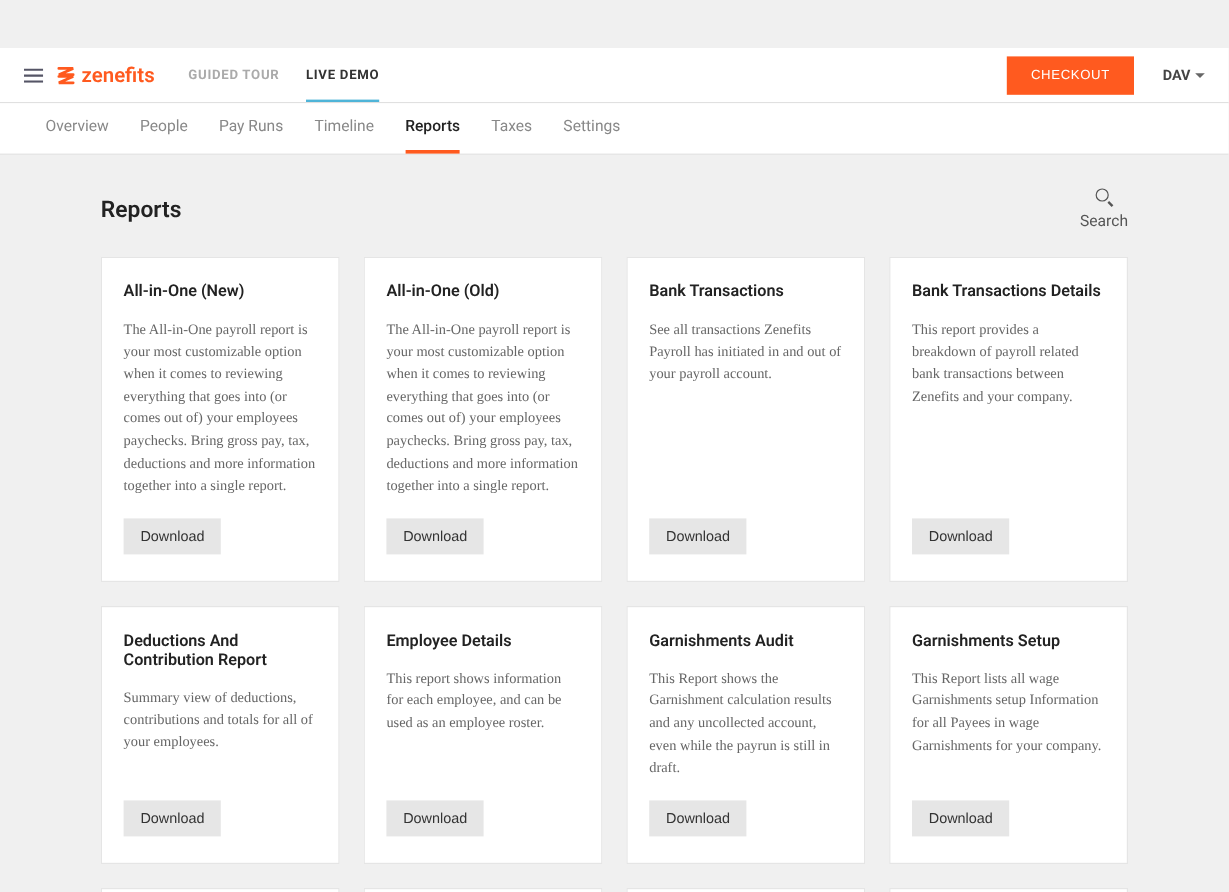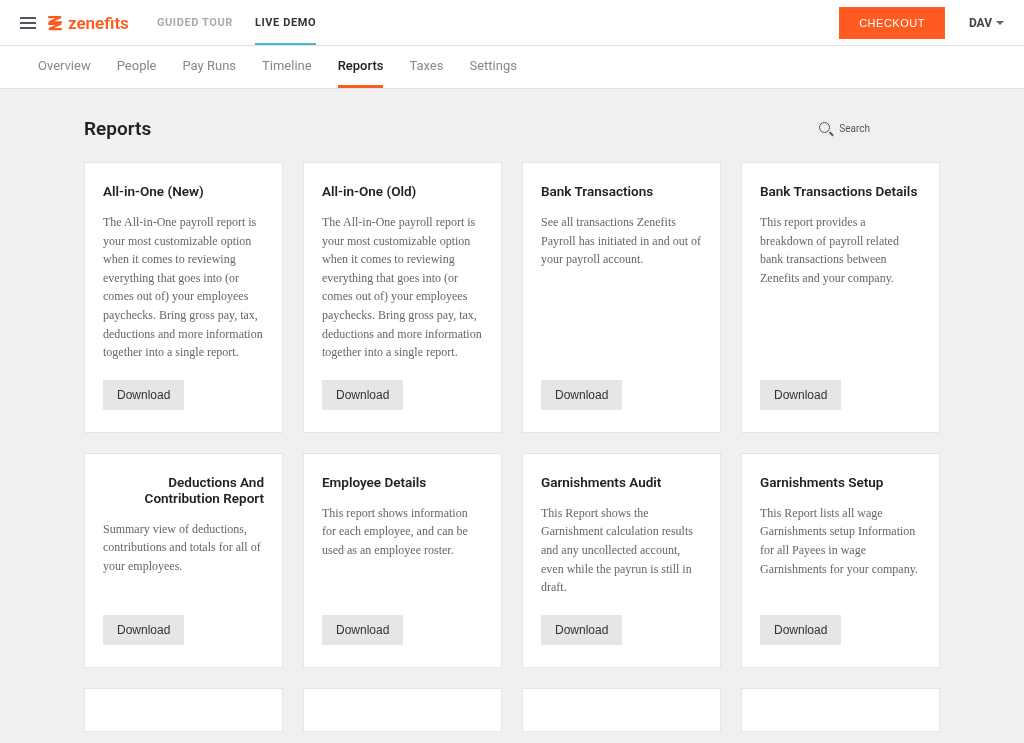--- a/index.html
+++ b/index.html
@@ -10,20 +10,21 @@
     font-size: 13px;
     width: 1024px;
   }
   .topbar {
     background: #fff;
     border-bottom: 1px solid #e0e0e0;
     padding: 0 20px;
     height: 46px;
     display: flex;
     align-items: center;
+    margin-top: 40px;
   }
   .hamburger {
     color: #555;
     font-size: 18px;
     margin-right: 10px;
     cursor: pointer;
     display: flex;
     align-items: center;
   }
   .logo {
@@ -91,28 +92,28 @@
     display: flex;
     align-items: center;
     margin: 8px 0 22px;
   }
   .page-title {
     font-size: 19px;
     font-weight: 600;
     color: #222;
   }
   .search-link {
-    font-size: 10px;
+    font-size: 13px;
     color: #555;
     cursor: pointer;
     display: flex;
     align-items: center;
     gap: 6px;
     margin-left: auto;
-    margin-right: 70px;
+    flex-direction: column;
   }
   .search-icon::before {
     content: "";
     display: inline-block;
     width: 9px;
     height: 9px;
     border: 1.5px solid #555;
     border-radius: 50%;
     position: relative;
   }
@@ -138,21 +139,20 @@
     padding: 20px 18px 22px;
     display: flex;
     flex-direction: column;
     align-items: flex-start;
   }
   .card-title {
     font-size: 13.5px;
     font-weight: 600;
     color: #222;
     margin-bottom: 14px;
-    text-align: right;
   }
   .card-desc {
     font-size: 12px;
     color: #666;
     line-height: 1.55;
     margin-bottom: 18px;
     font-family: Liberation Serif, serif;
   }
   .download-btn {
     background: #e6e6e6;

